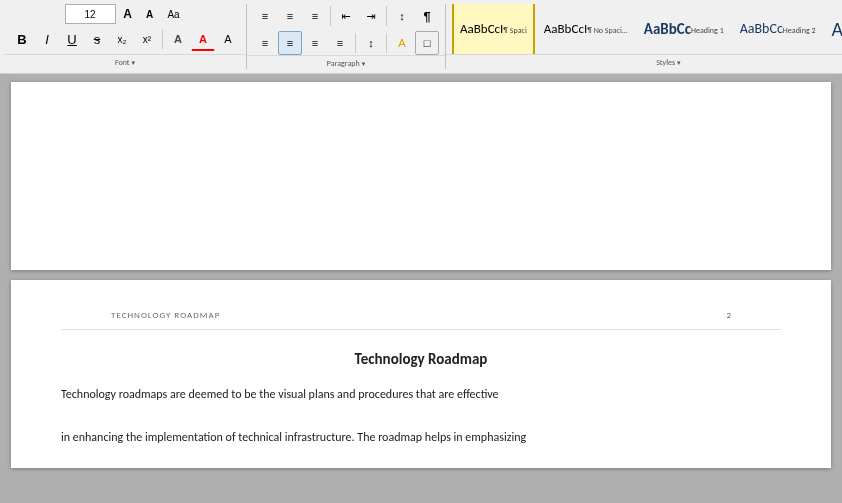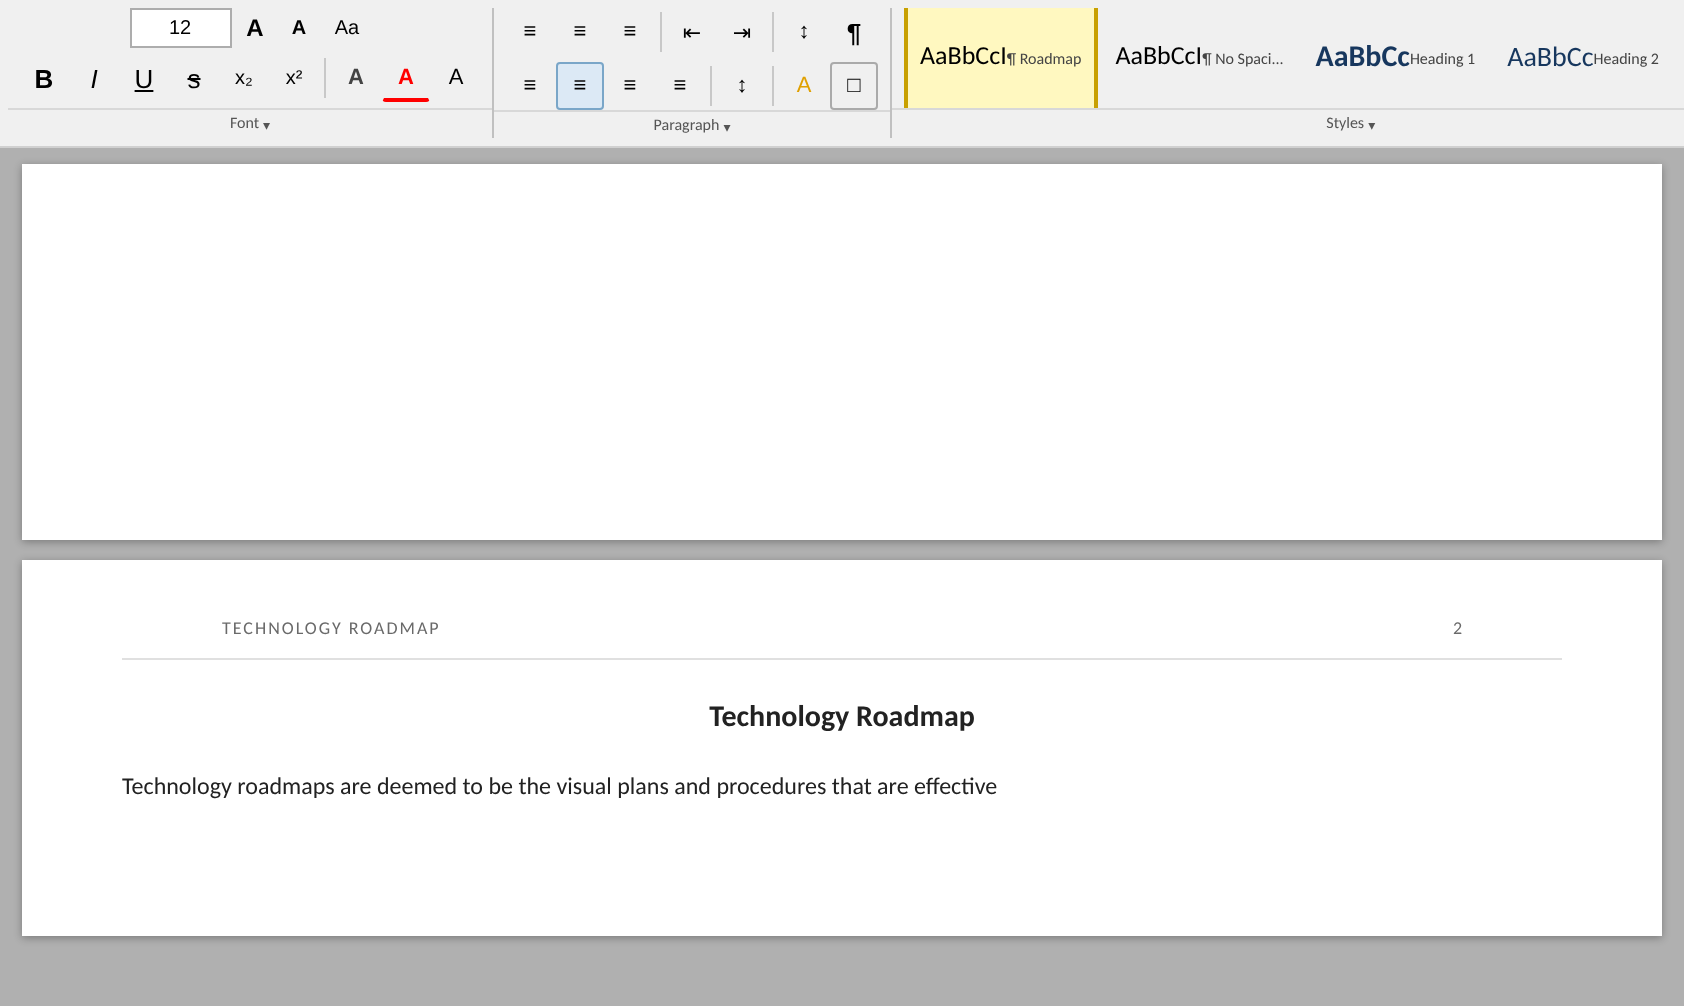--- a/index.html
+++ b/index.html
@@ -232,21 +232,21 @@
       <span>Paragraph</span>
       <span style="font-size:7px;">▾</span>
     </div>
   </div>
 
   <div class="tb-section" style="flex:1;">
     <div class="tb-section-content" style="align-items:center; overflow:hidden;">
 
       <div class="style-item active">
         <div class="style-preview" style="font-family:'Calibri',sans-serif; font-size:13px;">AaBbCcI</div>
-        <div class="style-label">¶ Roadmap</div>
+        <div class="style-label">¶ Spaci</div>
       </div>
 
       <div class="style-item">
         <div class="style-preview" style="font-size:13px;">AaBbCcI</div>
         <div class="style-label">¶ No Spaci...</div>
       </div>
 
       <div class="style-item">
         <div class="style-preview" style="font-size:15px; color:#17375e; font-weight:bold;">AaBbCc</div>
         <div class="style-label">Heading 1</div>
@@ -278,16 +278,17 @@
 
   <div class="page page-2">
     <div class="page-header">
       <div class="page-header-title">TECHNOLOGY ROADMAP</div>
       <div class="page-num">2</div>
     </div>
     <div class="doc-heading">Technology Roadmap</div>
     <div class="doc-body">
       <p>Technology roadmaps are deemed to be the visual plans and procedures that are effective</p>
       <br>
+      <p>in enhancing the implementation of technical infrastructure.  The roadmap helps in emphasizing</p>
     </div>
   </div>
 
 </div>
 
 </body></html>

